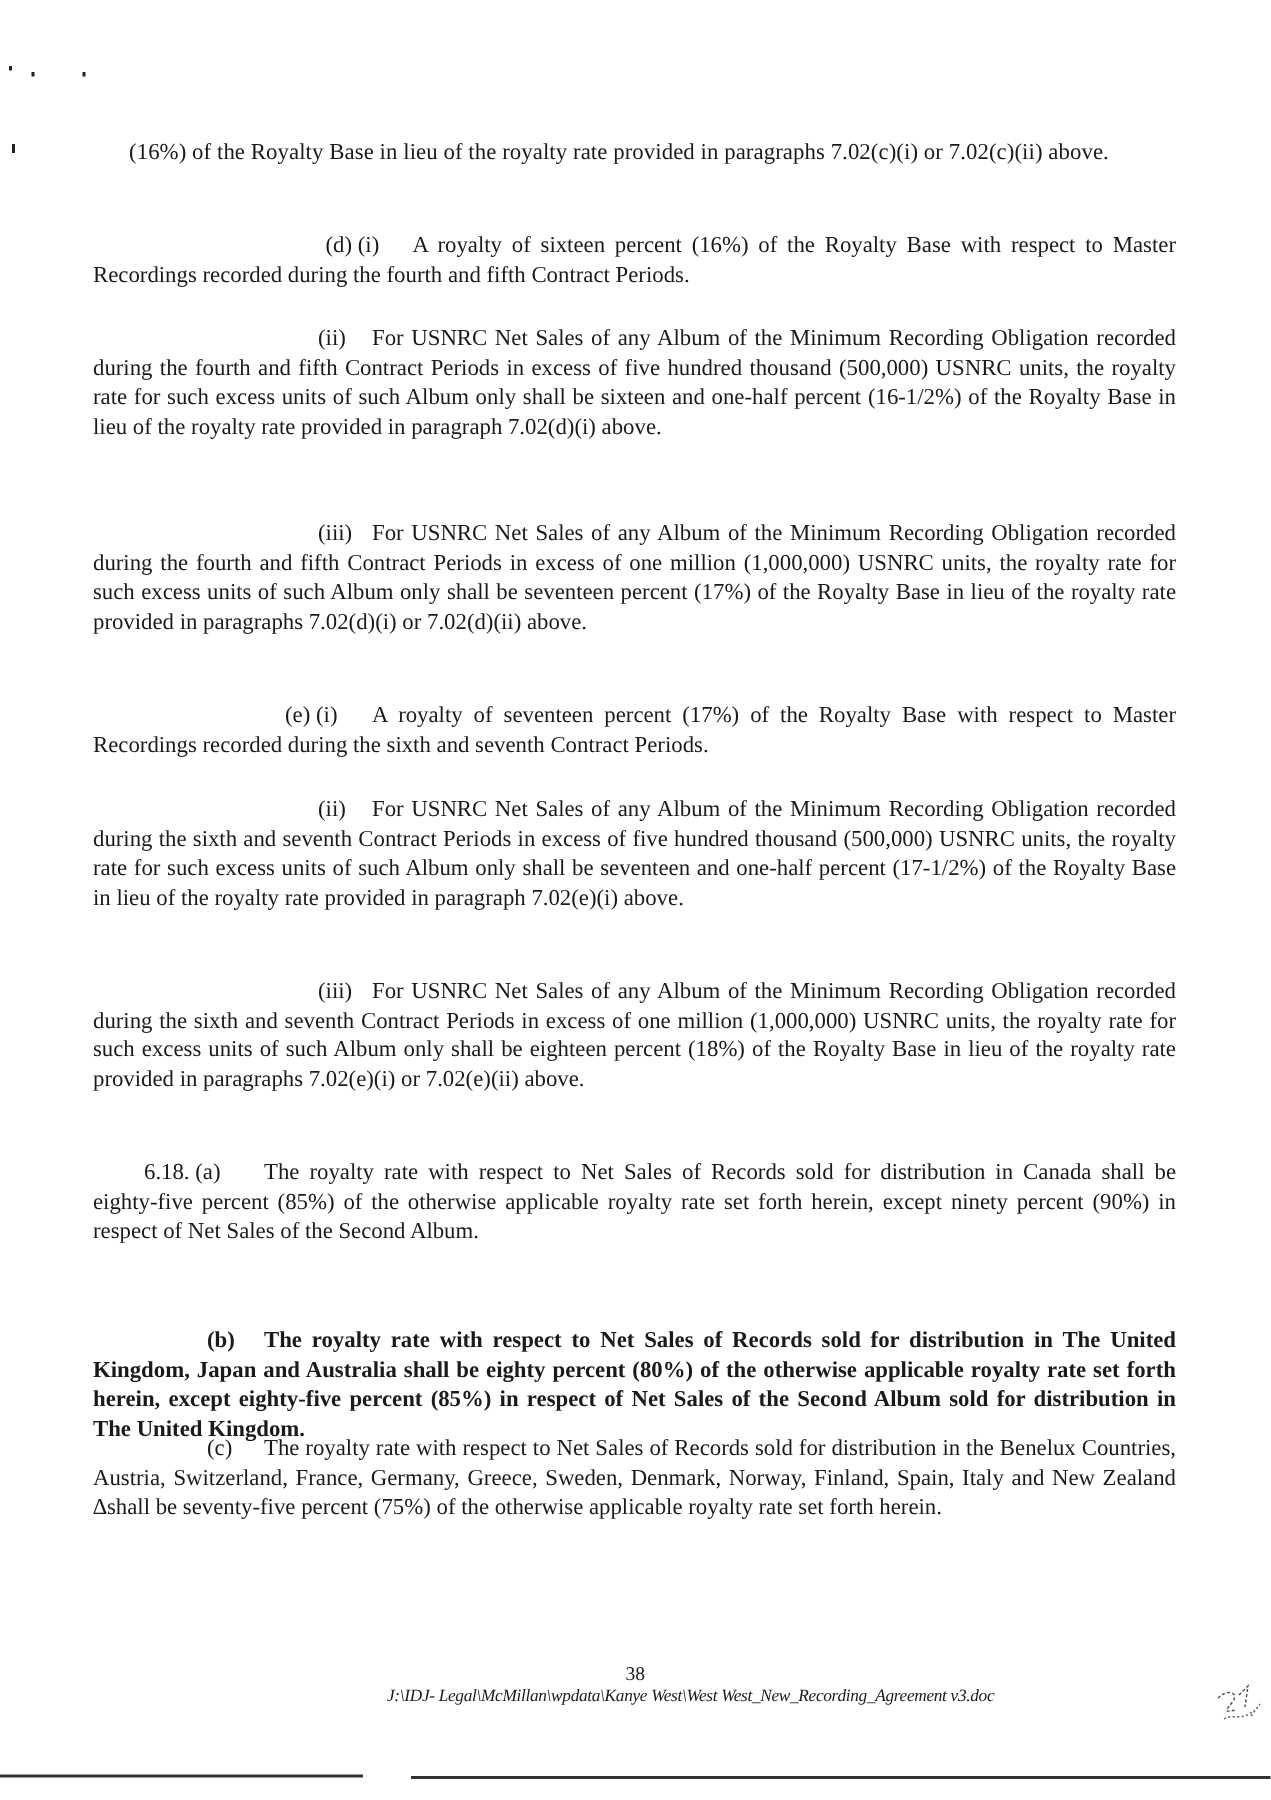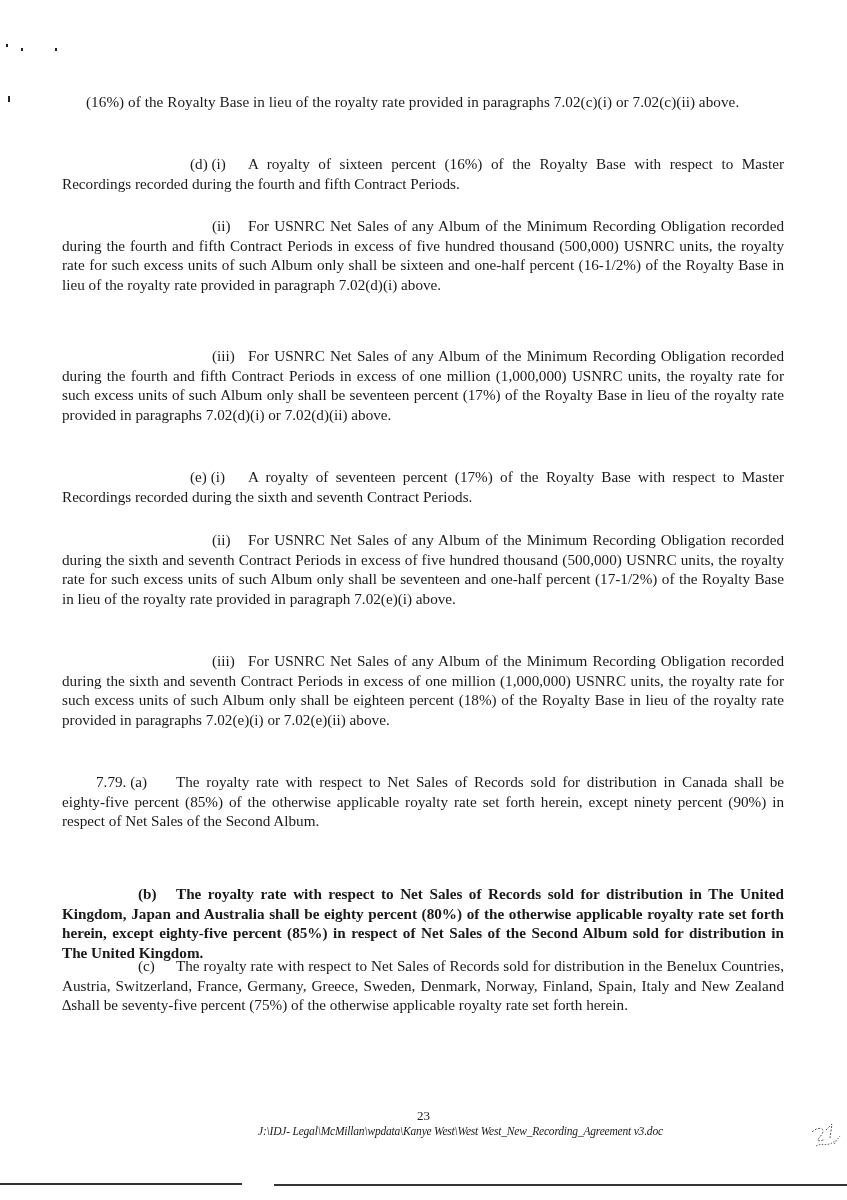--- a/index.html
+++ b/index.html
@@ -29,21 +29,21 @@
 <div class="page">
 
   <div class="mark" style="left:6px;top:44px;"></div>
   <div class="mark" style="left:21px;top:48px;"></div>
   <div class="mark" style="left:55px;top:48px;"></div>
   <div class="mark" style="left:8px;top:96px;width:2px;height:6px;"></div>
 
   <div class="text-block" style="top:92px;">(16%) of the Royalty Base in lieu of the royalty rate provided in paragraphs 7.02(c)(i) or 7.02(c)(ii) above.</div>
 
   <div class="para" style="top:154px;">
-    <span style="display:inline-block;width:128px;"></span><span class="lbl" style="width:58px;">(d) (i)</span><span>A royalty of sixteen percent (16%) of the Royalty Base with respect to Master Recordings recorded during the fourth and fifth Contract Periods.</span>
+    <span style="display:inline-block;width:128px;"></span><span class="lbl" style="width:58px;margin-left:27px;">(d) (i)</span><span>A royalty of sixteen percent (16%) of the Royalty Base with respect to Master Recordings recorded during the fourth and fifth Contract Periods.</span>
   </div>
 
   <div class="para" style="top:216px;">
     <span style="display:inline-block;width:150px;"></span><span class="lbl" style="width:36px;">(ii)</span><span>For USNRC Net Sales of any Album of the Minimum Recording Obligation recorded during the fourth and fifth Contract Periods in excess of five hundred thousand (500,000) USNRC units, the royalty rate for such excess units of such Album only shall be sixteen and one-half percent (16-1/2%) of the Royalty Base in lieu of the royalty rate provided in paragraph 7.02(d)(i) above.</span>
   </div>
 
   <div class="para" style="top:346px;">
     <span style="display:inline-block;width:150px;"></span><span class="lbl" style="width:36px;">(iii)</span><span>For USNRC Net Sales of any Album of the Minimum Recording Obligation recorded during the fourth and fifth Contract Periods in excess of one million (1,000,000) USNRC units, the royalty rate for such excess units of such Album only shall be seventeen percent (17%) of the Royalty Base in lieu of the royalty rate provided in paragraphs 7.02(d)(i) or 7.02(d)(ii) above.</span>
   </div>
 
@@ -53,33 +53,33 @@
 
   <div class="para" style="top:530px;">
     <span style="display:inline-block;width:150px;"></span><span class="lbl" style="width:36px;">(ii)</span><span>For USNRC Net Sales of any Album of the Minimum Recording Obligation recorded during the sixth and seventh Contract Periods in excess of five hundred thousand (500,000) USNRC units, the royalty rate for such excess units of such Album only shall be seventeen and one-half percent (17-1/2%) of the Royalty Base in lieu of the royalty rate provided in paragraph 7.02(e)(i) above.</span>
   </div>
 
   <div class="para" style="top:651px;">
     <span style="display:inline-block;width:150px;"></span><span class="lbl" style="width:36px;">(iii)</span><span>For USNRC Net Sales of any Album of the Minimum Recording Obligation recorded during the sixth and seventh Contract Periods in excess of one million (1,000,000) USNRC units, the royalty rate for such excess units of such Album only shall be eighteen percent (18%) of the Royalty Base in lieu of the royalty rate provided in paragraphs 7.02(e)(i) or 7.02(e)(ii) above.</span>
   </div>
 
   <div class="para" style="top:772px;">
-    <span style="display:inline-block;width:34px;"></span><span class="lbl" style="width:80px;">7.79. (a)</span><span>The royalty rate with respect to Net Sales of Records sold for distribution in Canada shall be eighty-five percent (85%) of the otherwise applicable royalty rate set forth herein, except ninety percent (90%) in respect of Net Sales of the Second Album.</span>
+    <span style="display:inline-block;width:34px;"></span><span class="lbl" style="width:80px;">6.18. (a)</span><span>The royalty rate with respect to Net Sales of Records sold for distribution in Canada shall be eighty-five percent (85%) of the otherwise applicable royalty rate set forth herein, except ninety percent (90%) in respect of Net Sales of the Second Album.</span>
   </div>
 
   <div class="para" style="top:884px;font-weight:bold;">
     <span style="display:inline-block;width:76px;"></span><span class="lbl" style="width:38px;">(b)</span><span>The royalty rate with respect to Net Sales of Records sold for distribution in The United Kingdom, Japan and Australia shall be eighty percent (80%) of the otherwise applicable royalty rate set forth herein, except eighty-five percent (85%) in respect of Net Sales of the Second Album sold for distribution in The United Kingdom.</span>
   </div>
 
   <div class="para" style="top:956px;font-family:Liberation Serif, serif;">
     <span style="display:inline-block;width:76px;"></span><span class="lbl" style="width:38px;">(c)</span><span>The royalty rate with respect to Net Sales of Records sold for distribution in the Benelux Countries, Austria, Switzerland, France, Germany, Greece, Sweden, Denmark, Norway, Finland, Spain, Italy and New Zealand ∆shall be seventy-five percent (75%) of the otherwise applicable royalty rate set forth herein.</span>
   </div>
 
 
-  <div class="footer-num">23</div>
+  <div class="footer-num">38</div>
   <div class="footer-path">J:\IDJ- Legal\McMillan\wpdata\Kanye West\West West_New_Recording_Agreement v3.doc</div>
 
   <svg class="scribble" viewBox="0 0 36 36">
     <path d="M4 14 C10 8, 18 10, 14 16 S6 24, 16 22" stroke="#555" stroke-width="1" fill="none" stroke-dasharray="2 1.5"></path>
     <path d="M18 12 L24 6 L22 20" stroke="#555" stroke-width="1" fill="none" stroke-dasharray="2 1.5"></path>
     <path d="M8 28 C14 24, 20 30, 28 22 M26 26 L32 18" stroke="#666" stroke-width="1" fill="none" stroke-dasharray="1.5 1.5"></path>
   </svg>
 
   <div class="rule" style="left:0;top:1183px;width:242px;"></div>
   <div class="rule" style="left:274px;top:1184px;width:573px;"></div>

